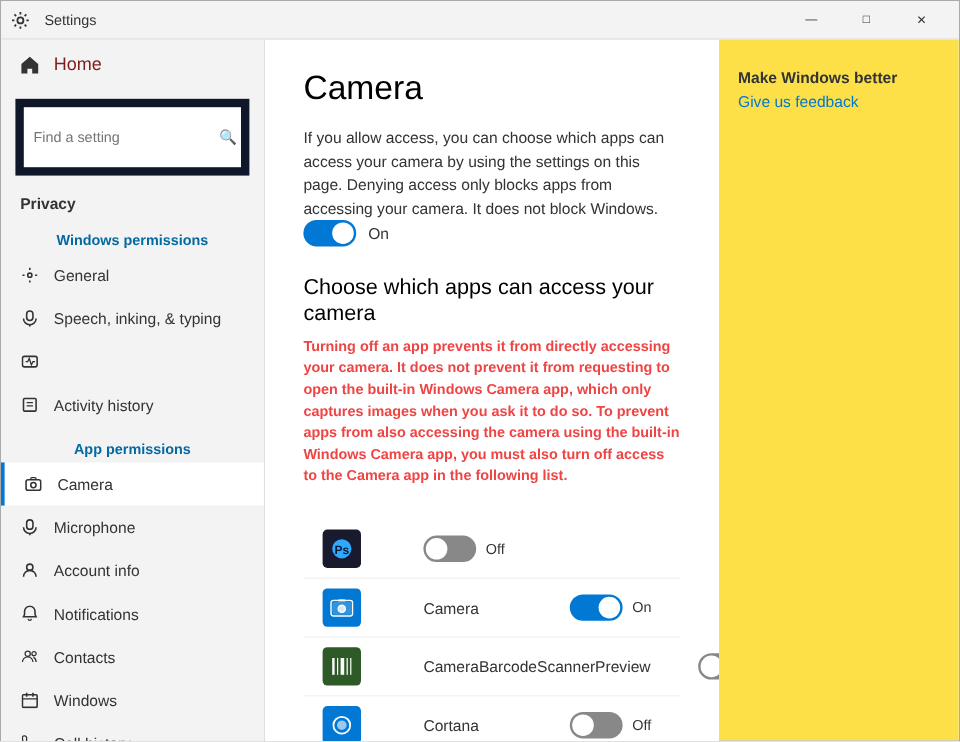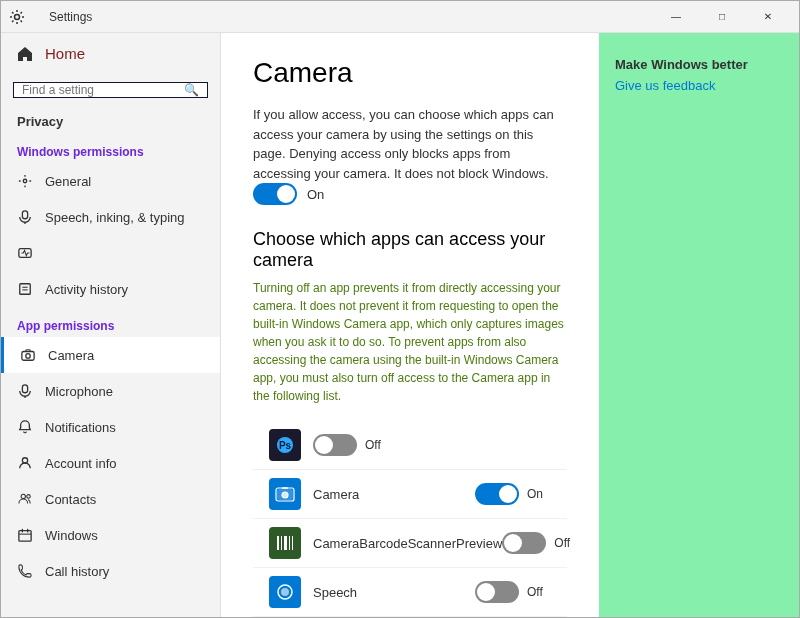--- a/index.html
+++ b/index.html
@@ -1,34 +1,34 @@
 <!DOCTYPE html>
 <html><head>
   <meta charset="utf-8">
   <style>
     * { box-sizing: border-box; margin: 0; padding: 0; }
     body { font-family: 'Segoe UI', Arial, sans-serif; background: #f3f3f3; width: 800px; height: 618px; overflow: hidden; }
     
     .window { width: 800px; height: 618px; background: #fff; border: 1px solid #aaa; display: flex; flex-direction: column; }
     
     .titlebar { background: #f3f3f3; height: 32px; display: flex; align-items: center; padding: 0 8px; justify-content: space-between; border-bottom: 1px solid #e0e0e0; }
-    .titlebar-left { display: flex; align-items: center; gap: 24px; font-size: 12px; color: #333; }
+    .titlebar-left { display: flex; align-items: center; gap: 12px; font-size: 12px; color: #333; }
     .titlebar-controls { display: flex; gap: 0; }
     .titlebar-btn { width: 46px; height: 32px; border: none; background: transparent; cursor: pointer; display: flex; align-items: center; justify-content: center; font-size: 10px; color: #333; }
     
     .content { display: flex; flex: 1; overflow: hidden; }
     
     
     .sidebar { width: 220px; background: #f3f3f3; display: flex; flex-direction: column; overflow-y: auto; border-right: 1px solid #e0e0e0; }
     .sidebar-home { display: flex; align-items: center; gap: 12px; padding: 12px 16px; font-size: 15px; color: #7f1d1d; cursor: pointer; }
-    .search-box { margin: 8px 12px; display: flex; align-items: center; background: #fff; border: 1px solid #0f172a; padding: 0 8px; }
+    .search-box { margin: 8px 12px; display: flex; align-items: center; background: #fff; border: 7px solid #0f172a; padding: 18px 8px; }
     .search-box input { border: none; outline: none; font-size: 12px; flex: 1; background: transparent; }
     .search-icon-small { font-size: 12px; color: #666; }
     
-    .section-label { padding: 12px 16px 4px 16px; font-size: 12px; font-weight: 600; color: #6d28d9; }
+    .section-label { padding: 12px 16px 4px 16px; font-size: 12px; font-weight: 600; color: #0369a1; text-align: center; }
     
     .nav-item { display: flex; align-items: center; gap: 12px; padding: 10px 16px; font-size: 13px; color: #333; cursor: pointer; position: relative; }
     .nav-item.active { background: #fff; border-left: 3px solid #0078d4; }
     .nav-item .nav-icon { width: 16px; height: 16px; display: flex; align-items: center; justify-content: center; font-size: 14px; flex-shrink: 0; }
     
     
     .main { flex: 1; padding: 24px 32px; overflow-y: auto; background: #fff; }
     .page-title { font-size: 28px; font-weight: 300; color: #000; margin-bottom: 16px; }
     .description { font-size: 13px; color: #333; line-height: 1.5; max-width: 420px; }
     
@@ -36,34 +36,34 @@
     .toggle-label { font-size: 13px; color: #333; }
     
     .toggle { width: 44px; height: 22px; border-radius: 11px; position: relative; cursor: pointer; display: inline-flex; align-items: center; }
     .toggle.on { background: #0078d4; }
     .toggle.off { background: #888; }
     .toggle-knob { width: 18px; height: 18px; border-radius: 50%; background: #fff; position: absolute; top: 2px; transition: left 0.1s; }
     .toggle.on .toggle-knob { left: 24px; }
     .toggle.off .toggle-knob { left: 2px; }
     
     .section-title { font-size: 18px; font-weight: 400; color: #000; margin-bottom: 8px; }
-    .section-desc { font-size: 12px; color: #4d7c0f; line-height: 1.5; max-width: 420px; margin-bottom: 16px; }
+    .section-desc { font-size: 12px; color: #ef4444; line-height: 1.5; max-width: 420px; margin-bottom: 28px; font-weight: bold; }
     
     .app-list { max-width: 580px; }
-    .app-item { display: flex; align-items: center; padding: 8px 16px; border-bottom: 1px solid #f0f0f0; }
+    .app-item { display: flex; align-items: center; padding: 8px 16px; border-bottom: 1px solid #f0f0f0; gap: 40px; }
     .app-icon { width: 32px; height: 32px; border-radius: 4px; background: #0078d4; margin-right: 12px; flex-shrink: 0; display: flex; align-items: center; justify-content: center; overflow: hidden; }
     .app-name-block { flex: 1; }
     .app-name { font-size: 13px; color: #333; }
     .app-toggle { display: flex; align-items: center; gap: 8px; }
     .toggle-text { font-size: 12px; color: #333; width: 24px; }
     
     .sidebar-privacy-label { padding: 8px 16px 4px 16px; font-size: 13px; font-weight: 600; color: #333; }
     
     
-    .right-panel { width: 200px; padding: 24px 16px; background: #86efac; }
+    .right-panel { width: 200px; padding: 24px 16px; background: #fde047; }
     .feedback-title { font-size: 13px; font-weight: 600; color: #333; margin-bottom: 4px; }
     .feedback-link { font-size: 13px; color: #0078d4; cursor: pointer; text-decoration: none; }
 
     .app-icon-photoshop { background: #1a1a2e; }
     .app-icon-camera { background: #0078d4; }
     .app-icon-barcode { background: #2d5a27; }
     .app-icon-cortana { background: #0078d4; }
   </style>
 </head>
 <body>
@@ -160,34 +160,34 @@
               <rect x="5" y="1" width="6" height="9" rx="3" stroke="#333" stroke-width="1.5" fill="none"></rect>
               <path d="M2 8a6 6 0 0012 0" stroke="#333" stroke-width="1.5" fill="none"></path>
               <line x1="8" y1="14" x2="8" y2="16" stroke="#333" stroke-width="1.5"></line>
             </svg>
         </span>
         <span>Microphone</span>
       </div>
       <div class="nav-item">
         <span class="nav-icon">
           <svg width="14" height="14" viewBox="0 0 16 16">
+              <circle cx="8" cy="5" r="3" stroke="#333" stroke-width="1.5" fill="none"></circle>
+              <path d="M2 14c0-3.3 2.7-6 6-6s6 2.7 6 6" stroke="#333" stroke-width="1.5" fill="none"></path>
+            </svg>
+        </span>
+        <span>Account info</span>
+      </div>
+      <div class="nav-item">
+        <span class="nav-icon">
+          <svg width="14" height="14" viewBox="0 0 16 16">
               <path d="M8 1a5 5 0 00-5 5v3l-1 2h12l-1-2V6a5 5 0 00-5-5z" stroke="#333" stroke-width="1.5" fill="none"></path>
               <path d="M6.5 13a1.5 1.5 0 003 0" stroke="#333" stroke-width="1.2" fill="none"></path>
             </svg>
         </span>
         <span>Notifications</span>
-      </div>
-      <div class="nav-item">
-        <span class="nav-icon">
-          <svg width="14" height="14" viewBox="0 0 16 16">
-              <circle cx="8" cy="5" r="3" stroke="#333" stroke-width="1.5" fill="none"></circle>
-              <path d="M2 14c0-3.3 2.7-6 6-6s6 2.7 6 6" stroke="#333" stroke-width="1.5" fill="none"></path>
-            </svg>
-        </span>
-        <span>Account info</span>
       </div>
       <div class="nav-item">
         <span class="nav-icon">
           <svg width="14" height="14" viewBox="0 0 16 16">
               <circle cx="6" cy="5" r="2.5" stroke="#333" stroke-width="1.2" fill="none"></circle>
               <path d="M1 13c0-2.8 2.2-5 5-5s5 2.2 5 5" stroke="#333" stroke-width="1.2" fill="none"></path>
               <circle cx="12" cy="5" r="2" stroke="#333" stroke-width="1.2" fill="none"></circle>
               <path d="M14 13c0-2.2-1-3.8-2.5-4.5" stroke="#333" stroke-width="1.2" fill="none"></path>
             </svg>
         </span>
@@ -289,21 +289,21 @@
         </div>
 
         <div class="app-item">
           <div class="app-icon app-icon-cortana">
             <svg width="20" height="20" viewBox="0 0 20 20">
                 <circle cx="10" cy="10" r="7" stroke="#fff" stroke-width="1.5" fill="none"></circle>
                 <circle cx="10" cy="10" r="4" fill="#fff" fill-opacity="0.6"></circle>
               </svg>
           </div>
           <div class="app-name-block">
-            <div class="app-name">Speech</div>
+            <div class="app-name">Cortana</div>
           </div>
           <div class="app-toggle">
             <div class="toggle off">
               <div class="toggle-knob"></div>
             </div>
             <span class="toggle-text">Off</span>
           </div>
         </div>
 
       </div>

